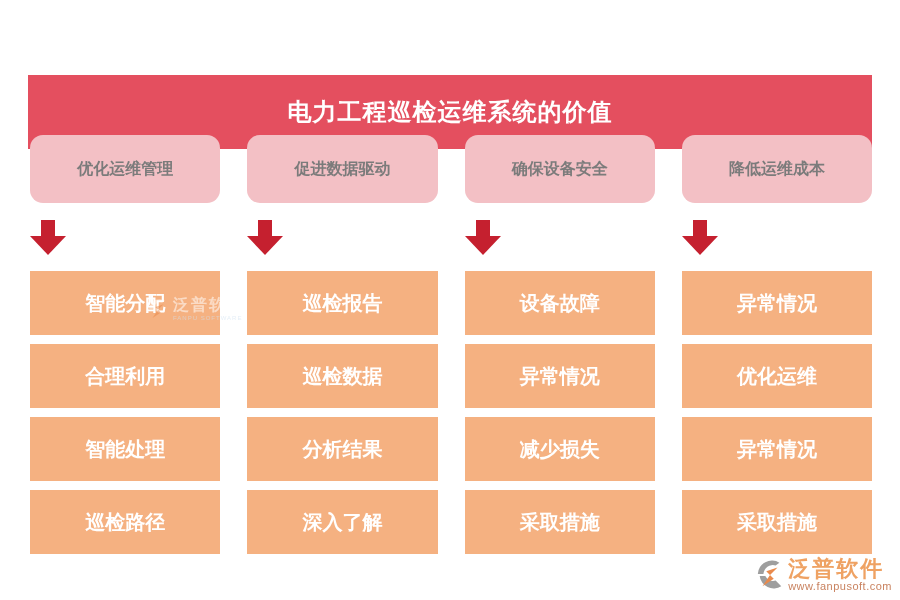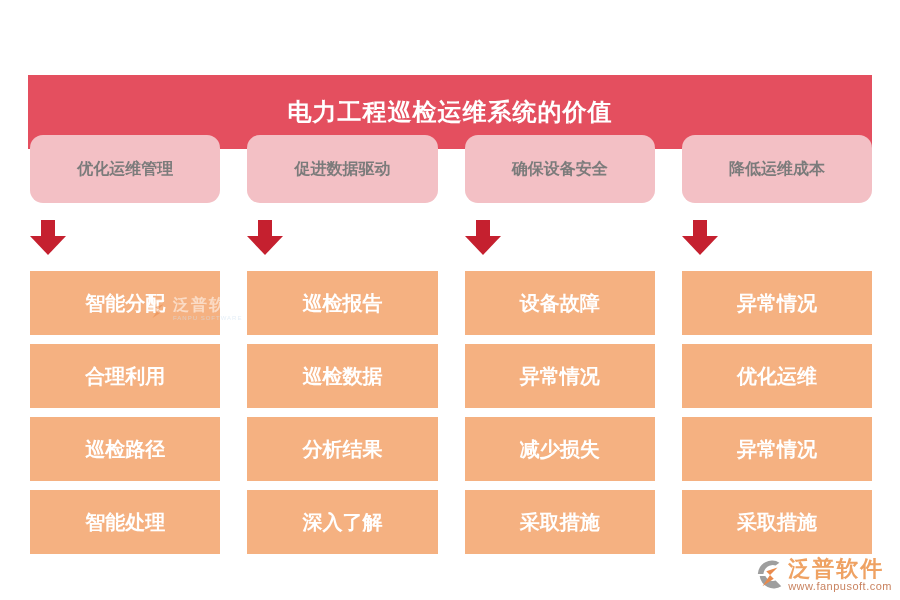--- a/index.html
+++ b/index.html
@@ -81,22 +81,22 @@
 
   <div class="col">
     <div class="header-box">优化运维管理</div>
     <div class="arrow">
       <div class="stem"></div>
       <div class="head"></div>
     </div>
     <div class="items">
       <div class="item-box first">智能分配</div>
       <div class="item-box">合理利用</div>
+      <div class="item-box">智能处理</div>
       <div class="item-box">巡检路径</div>
-      <div class="item-box">智能处理</div>
     </div>
   </div>
 
   <div class="col">
     <div class="header-box">促进数据驱动</div>
     <div class="arrow">
       <div class="stem"></div>
       <div class="head"></div>
     </div>
     <div class="items">

